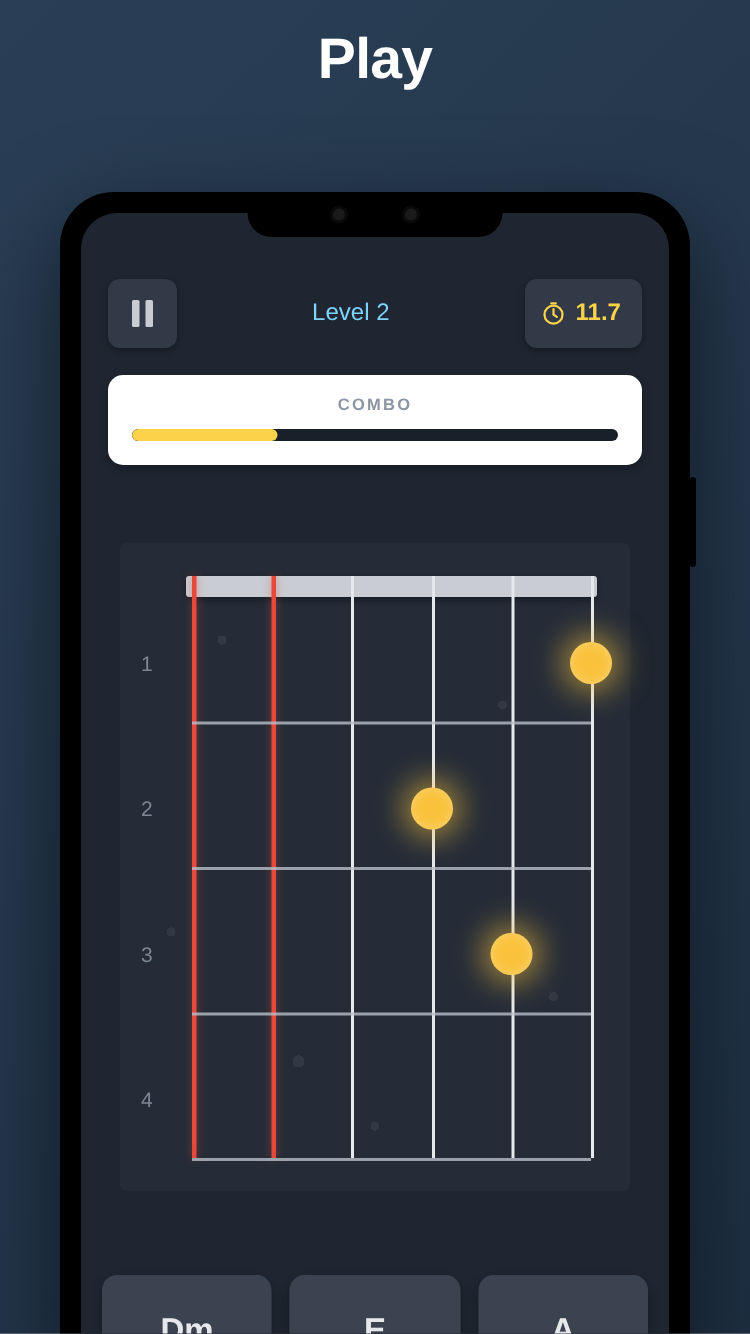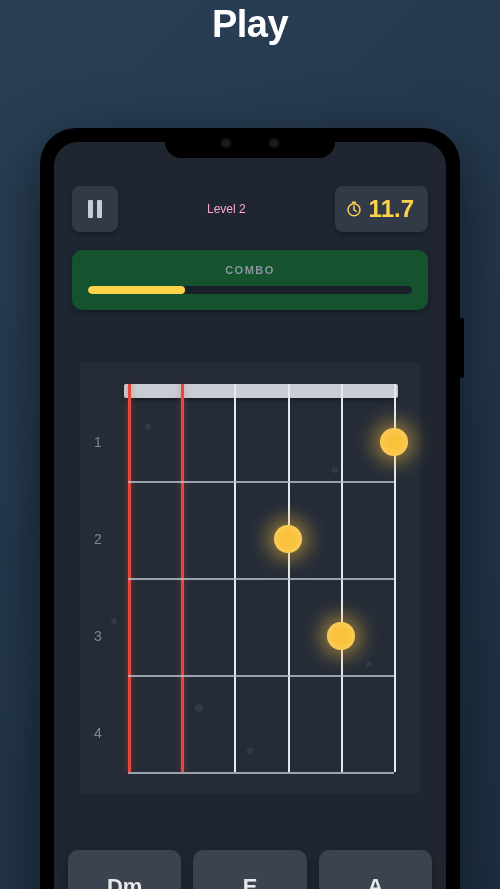--- a/index.html
+++ b/index.html
@@ -11,21 +11,21 @@
     position: relative;
     overflow: hidden;
   }
 
   .promo-title {
     color: #fff;
     text-align: center;
     font-size: 38px;
     font-weight: 700;
     line-height: 1.1;
-    padding-top: 4px;
+    padding-top: 20px;
     letter-spacing: -0.5px;
   }
 
   .phone {
     position: absolute;
     left: 50%;
     transform: translateX(-50%);
     top: 128px;
     width: 420px;
     height: 800px;
@@ -90,47 +90,47 @@
     border-radius: 8px;
     display: flex;
     align-items: center;
     justify-content: center;
     box-shadow: 0 2px 4px rgba(0,0,0,0.3);
   }
   .pause-icon { display: flex; gap: 4px; }
   .pause-icon span { width: 5px; height: 18px; background: #c9cdd3; border-radius: 1px; }
 
   .level-label {
-    color: #f9a8d4;
-    font-size: 12px;
+    color: #7dd3fc;
+    font-size: 16px;
     font-weight: 500;
   }
 
   .timer {
     height: 46px;
     padding: 0 14px 0 10px;
     background: #323a47;
     border-radius: 8px;
     display: flex;
     align-items: center;
     gap: 6px;
     box-shadow: 0 2px 4px rgba(0,0,0,0.3);
   }
   .timer-val {
     color: #fad34b;
-    font-size: 24px;
+    font-size: 16px;
     font-weight: 700;
   }
   .clock-icon {
     width: 18px; height: 18px;
   }
 
   .combo-card {
     margin: 18px 18px 0 18px;
-    background: #14532d;
+    background: #ffffff;
     border-radius: 10px;
     padding: 14px 16px 16px 16px;
     box-shadow: 0 2px 6px rgba(0,0,0,0.3);
   }
   .combo-label {
     color: #8b95a3;
     font-size: 11px;
     letter-spacing: 1.5px;
     text-align: center;
     font-weight: 600;

